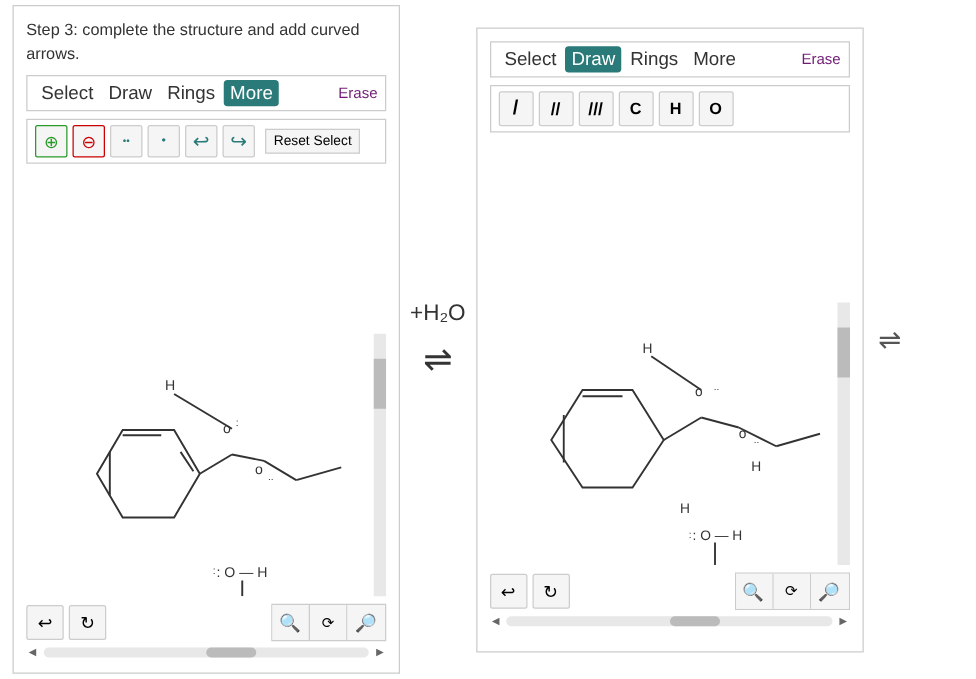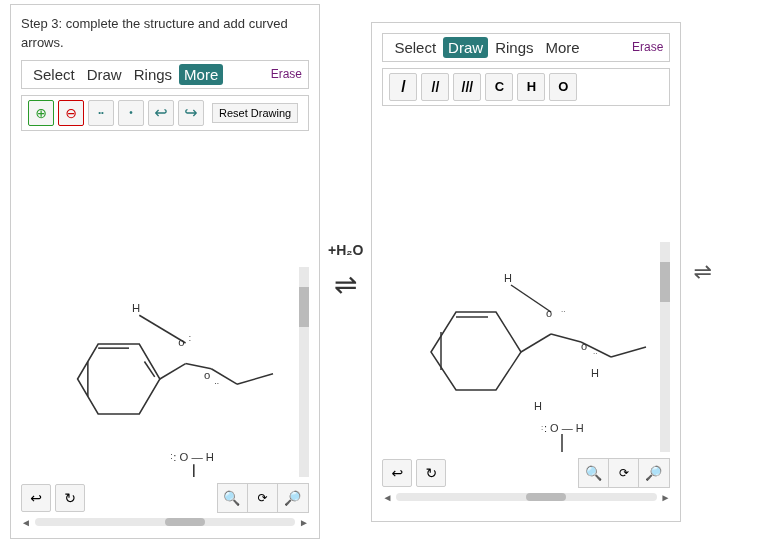--- a/index.html
+++ b/index.html
@@ -244,21 +244,21 @@
       <button class="toolbar-erase">Erase</button>
     </div>
 
     <div class="tools-row">
       <button class="tool-btn green-circle">⊕</button>
       <button class="tool-btn red-circle">⊖</button>
       <button class="tool-btn" style="font-size:8px;">••</button>
       <button class="tool-btn" style="font-size:10px;">•</button>
       <button class="tool-btn" style="font-size:16px;">↩</button>
       <button class="tool-btn" style="font-size:16px;">↪</button>
-      <button class="reset-btn">Reset Drawing</button>
+      <button class="reset-btn">Reset Select</button>
     </div>
 
     <div class="canvas-area">
       <svg viewBox="0 0 280 320" xmlns="http://www.w3.org/2000/svg">
 
         <polygon points="55,230 75,196 115,196 135,230 115,264 75,264" fill="none" stroke="#333" stroke-width="1.5"></polygon>
 
         <line x1="65" y1="213" x2="65" y2="247" stroke="#333" stroke-width="1.5"></line>
         <line x1="75" y1="200" x2="105" y2="200" stroke="#333" stroke-width="1.5"></line>
         <line x1="120" y1="213" x2="130" y2="228" stroke="#333" stroke-width="1.5"></line>
@@ -301,21 +301,21 @@
     <div style="display:flex;align-items:center;margin-top:4px;">
       <span style="font-size:10px;color:#666;">◄</span>
       <div class="scrollbar-h" style="flex:1;margin:0 4px;">
         <div class="scrollbar-thumb"></div>
       </div>
       <span style="font-size:10px;color:#666;">►</span>
     </div>
   </div>
 
   <div class="middle-section">
-    <div style="font-size:14px;color:#333;font-weight:bold;">+H₂O</div>
+    <div style="font-size:18px;color:#333;">+H₂O</div>
     <div style="font-size:28px;color:#333;">⇌</div>
   </div>
 
   <div class="panel">
 
     <div class="toolbar">
       <button class="toolbar-btn">Select</button>
       <button class="toolbar-btn active">Draw</button>
       <button class="toolbar-btn">Rings</button>
       <button class="toolbar-btn">More</button>

